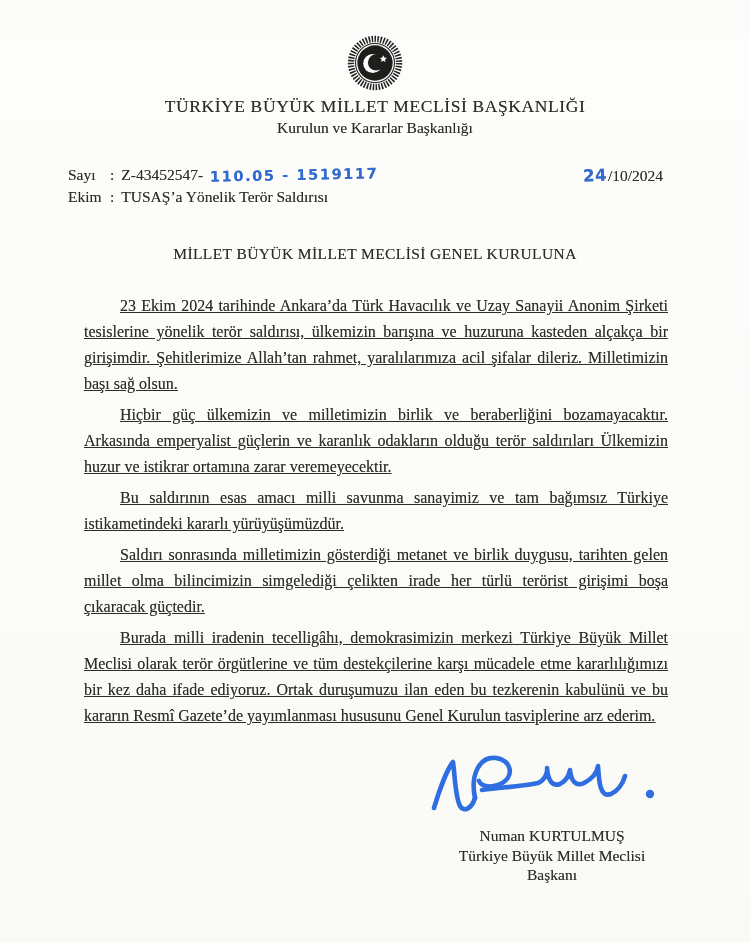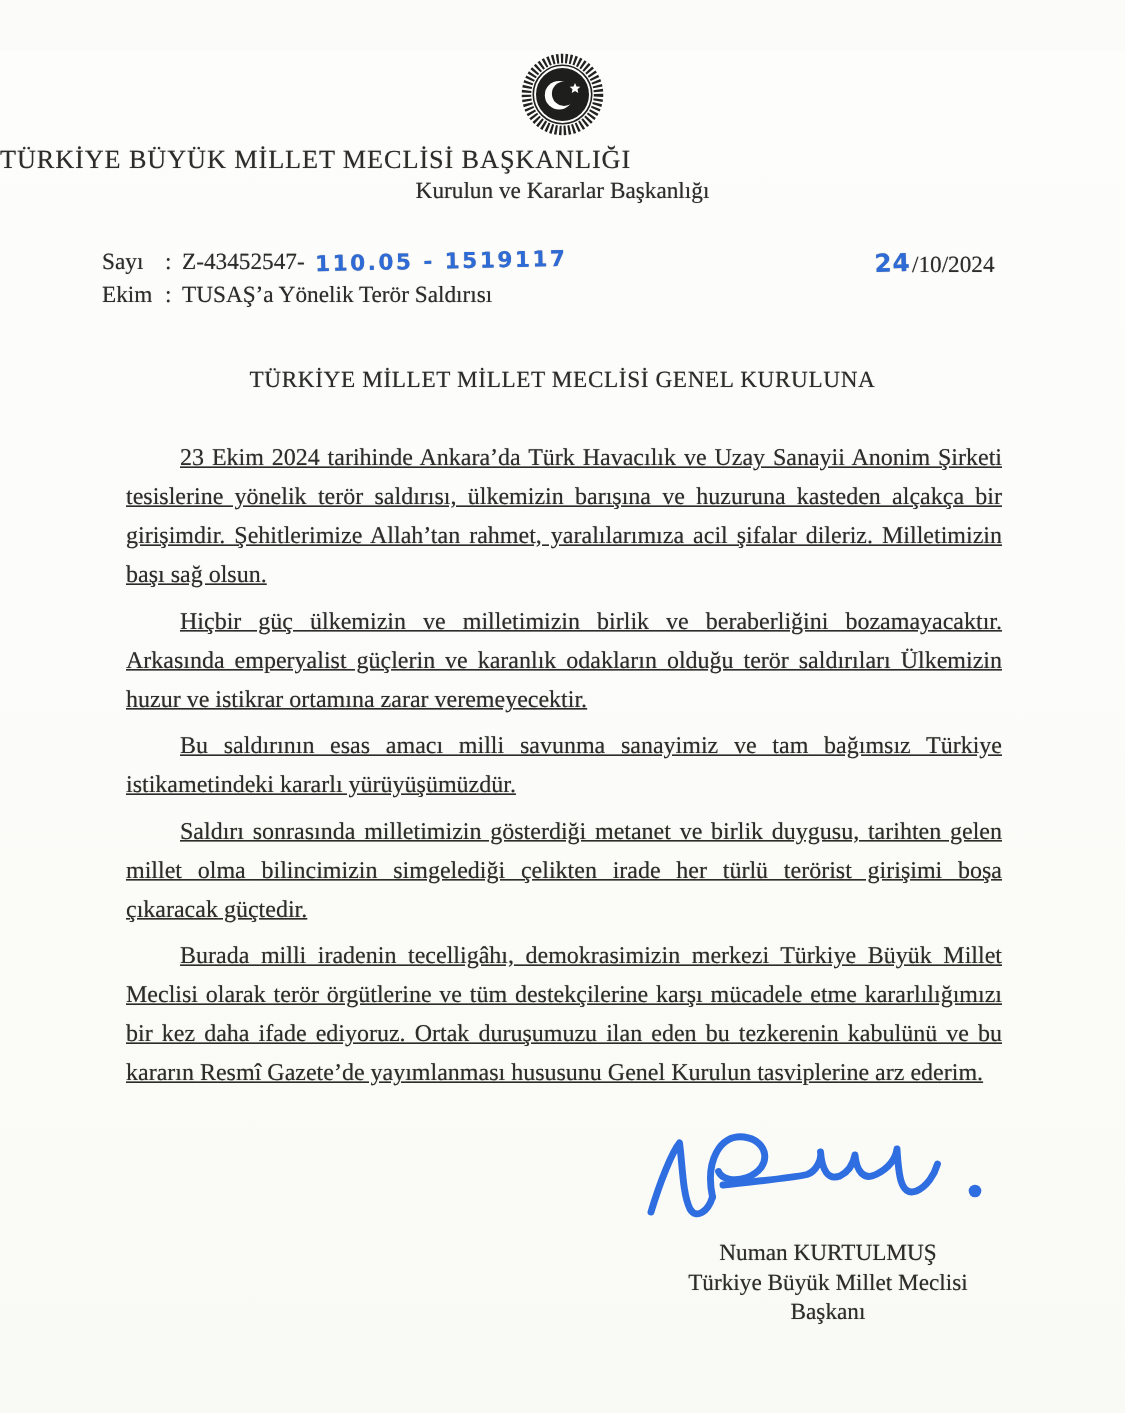--- a/index.html
+++ b/index.html
@@ -21,20 +21,21 @@
   .soft {
     text-shadow: 0 0 0.6px rgba(55,55,50,0.55);
   }
   .logo {
     display: block;
     width: 58px;
     height: 58px;
     margin: 34px auto 4px auto;
   }
   .org {
+    text-align: center;
     font-size: 17.5px;
     letter-spacing: 0.6px;
     line-height: 20px;
   }
   .dept {
     text-align: center;
     font-size: 15.5px;
     line-height: 19px;
     margin-top: 2px;
   }
@@ -134,21 +135,21 @@
       <span class="meta-label">Sayı</span><span class="meta-colon">:</span><span>Z-43452547-</span><span class="hand sayi-hand">110.05 - 1519117</span>
     </div>
     <div class="meta-line soft">
       <span class="meta-label">Ekim</span><span class="meta-colon">:</span><span>TUSAŞ’a Yönelik Terör Saldırısı</span>
     </div>
     <div class="date soft">
       <span class="hand date-day">24</span><span>/10/2024</span>
     </div>
   </div>
 
-  <div class="addressee soft">TÜRKİYE MİLLET MİLLET MECLİSİ GENEL KURULUNA</div>
+  <div class="addressee soft">MİLLET BÜYÜK MİLLET MECLİSİ GENEL KURULUNA</div>
 
   <div class="letter-body soft">
       <p>23 Ekim 2024 tarihinde Ankara’da Türk Havacılık ve Uzay Sanayii Anonim Şirketi tesislerine yönelik terör saldırısı, ülkemizin barışına ve huzuruna kasteden alçakça bir girişimdir. Şehitlerimize Allah’tan rahmet, yaralılarımıza acil şifalar dileriz. Milletimizin başı sağ olsun.</p>
       <p>Hiçbir güç ülkemizin ve milletimizin birlik ve beraberliğini bozamayacaktır. Arkasında emperyalist güçlerin ve karanlık odakların olduğu terör saldırıları Ülkemizin huzur ve istikrar ortamına zarar veremeyecektir.</p>
       <p>Bu saldırının esas amacı milli savunma sanayimiz ve tam bağımsız Türkiye istikametindeki kararlı yürüyüşümüzdür.</p>
       <p>Saldırı sonrasında milletimizin gösterdiği metanet ve birlik duygusu, tarihten gelen millet olma bilincimizin simgelediği çelikten irade her türlü terörist girişimi boşa çıkaracak güçtedir.</p>
       <p>Burada milli iradenin tecelligâhı, demokrasimizin merkezi Türkiye Büyük Millet Meclisi olarak terör örgütlerine ve tüm destekçilerine karşı mücadele etme kararlılığımızı bir kez daha ifade ediyoruz. Ortak duruşumuzu ilan eden bu tezkerenin kabulünü ve bu kararın Resmî Gazete’de yayımlanması hususunu Genel Kurulun tasviplerine arz ederim.</p>
     </div>
 
   <div class="sig-block">

